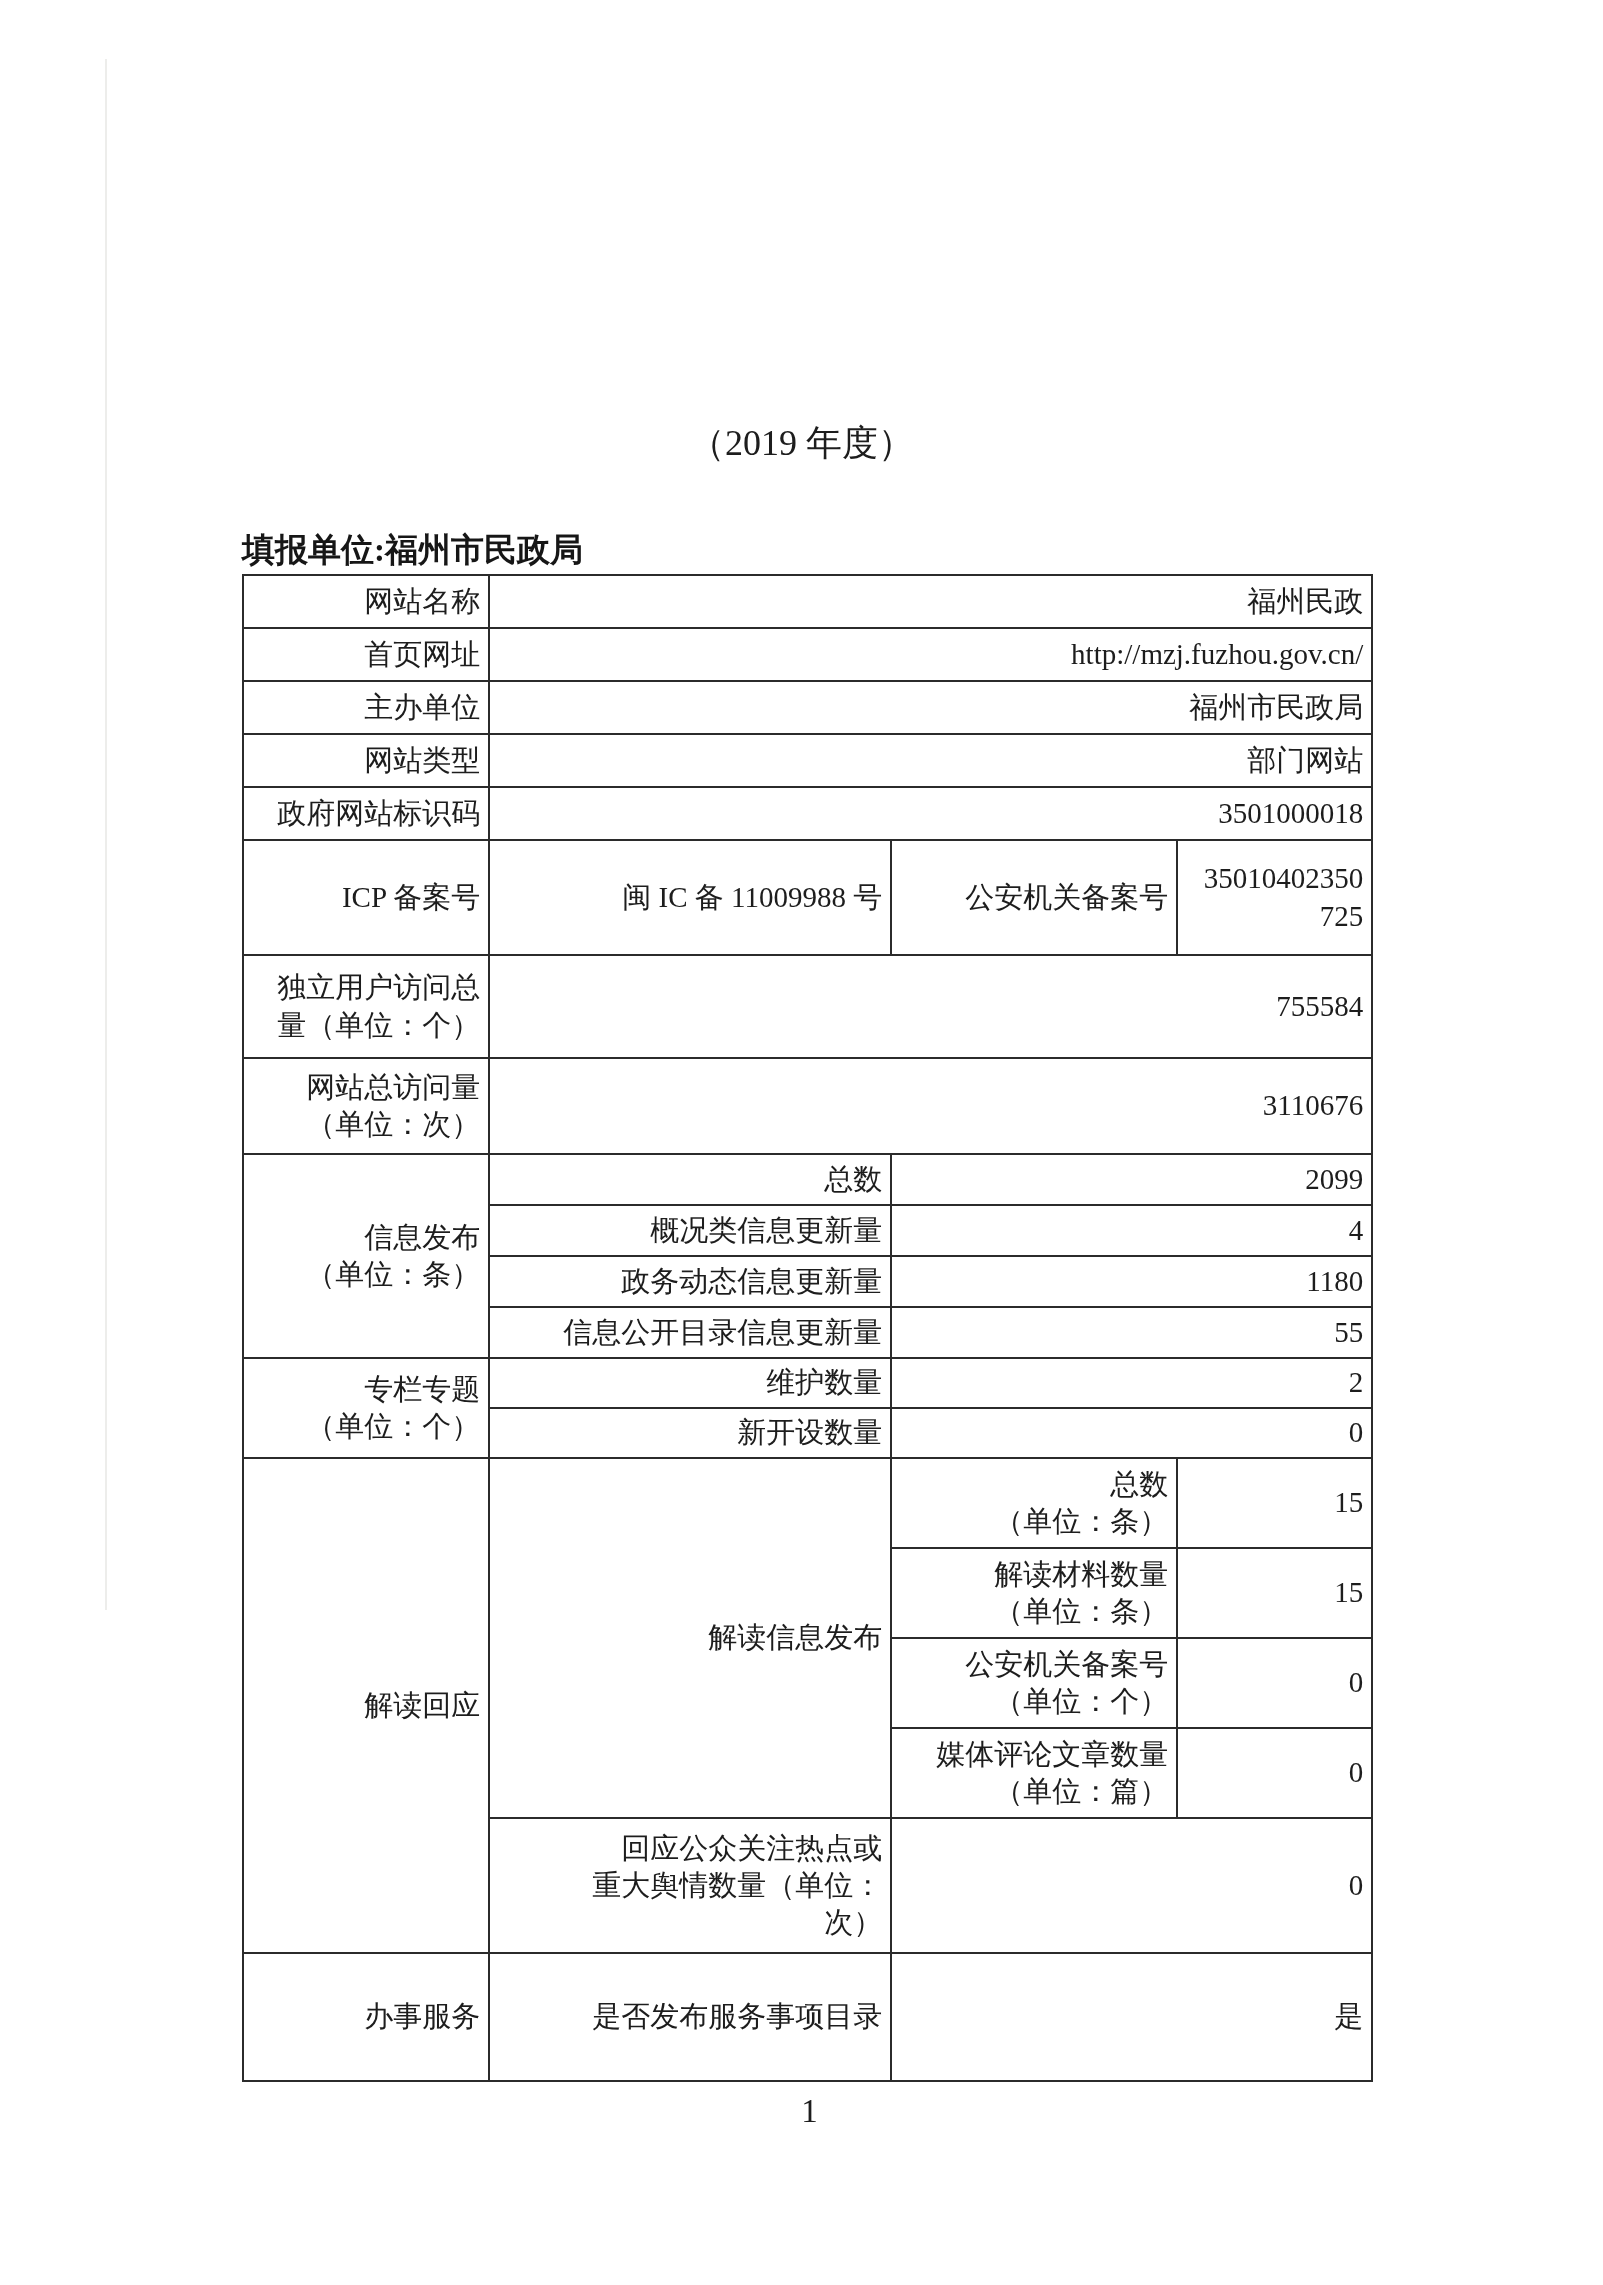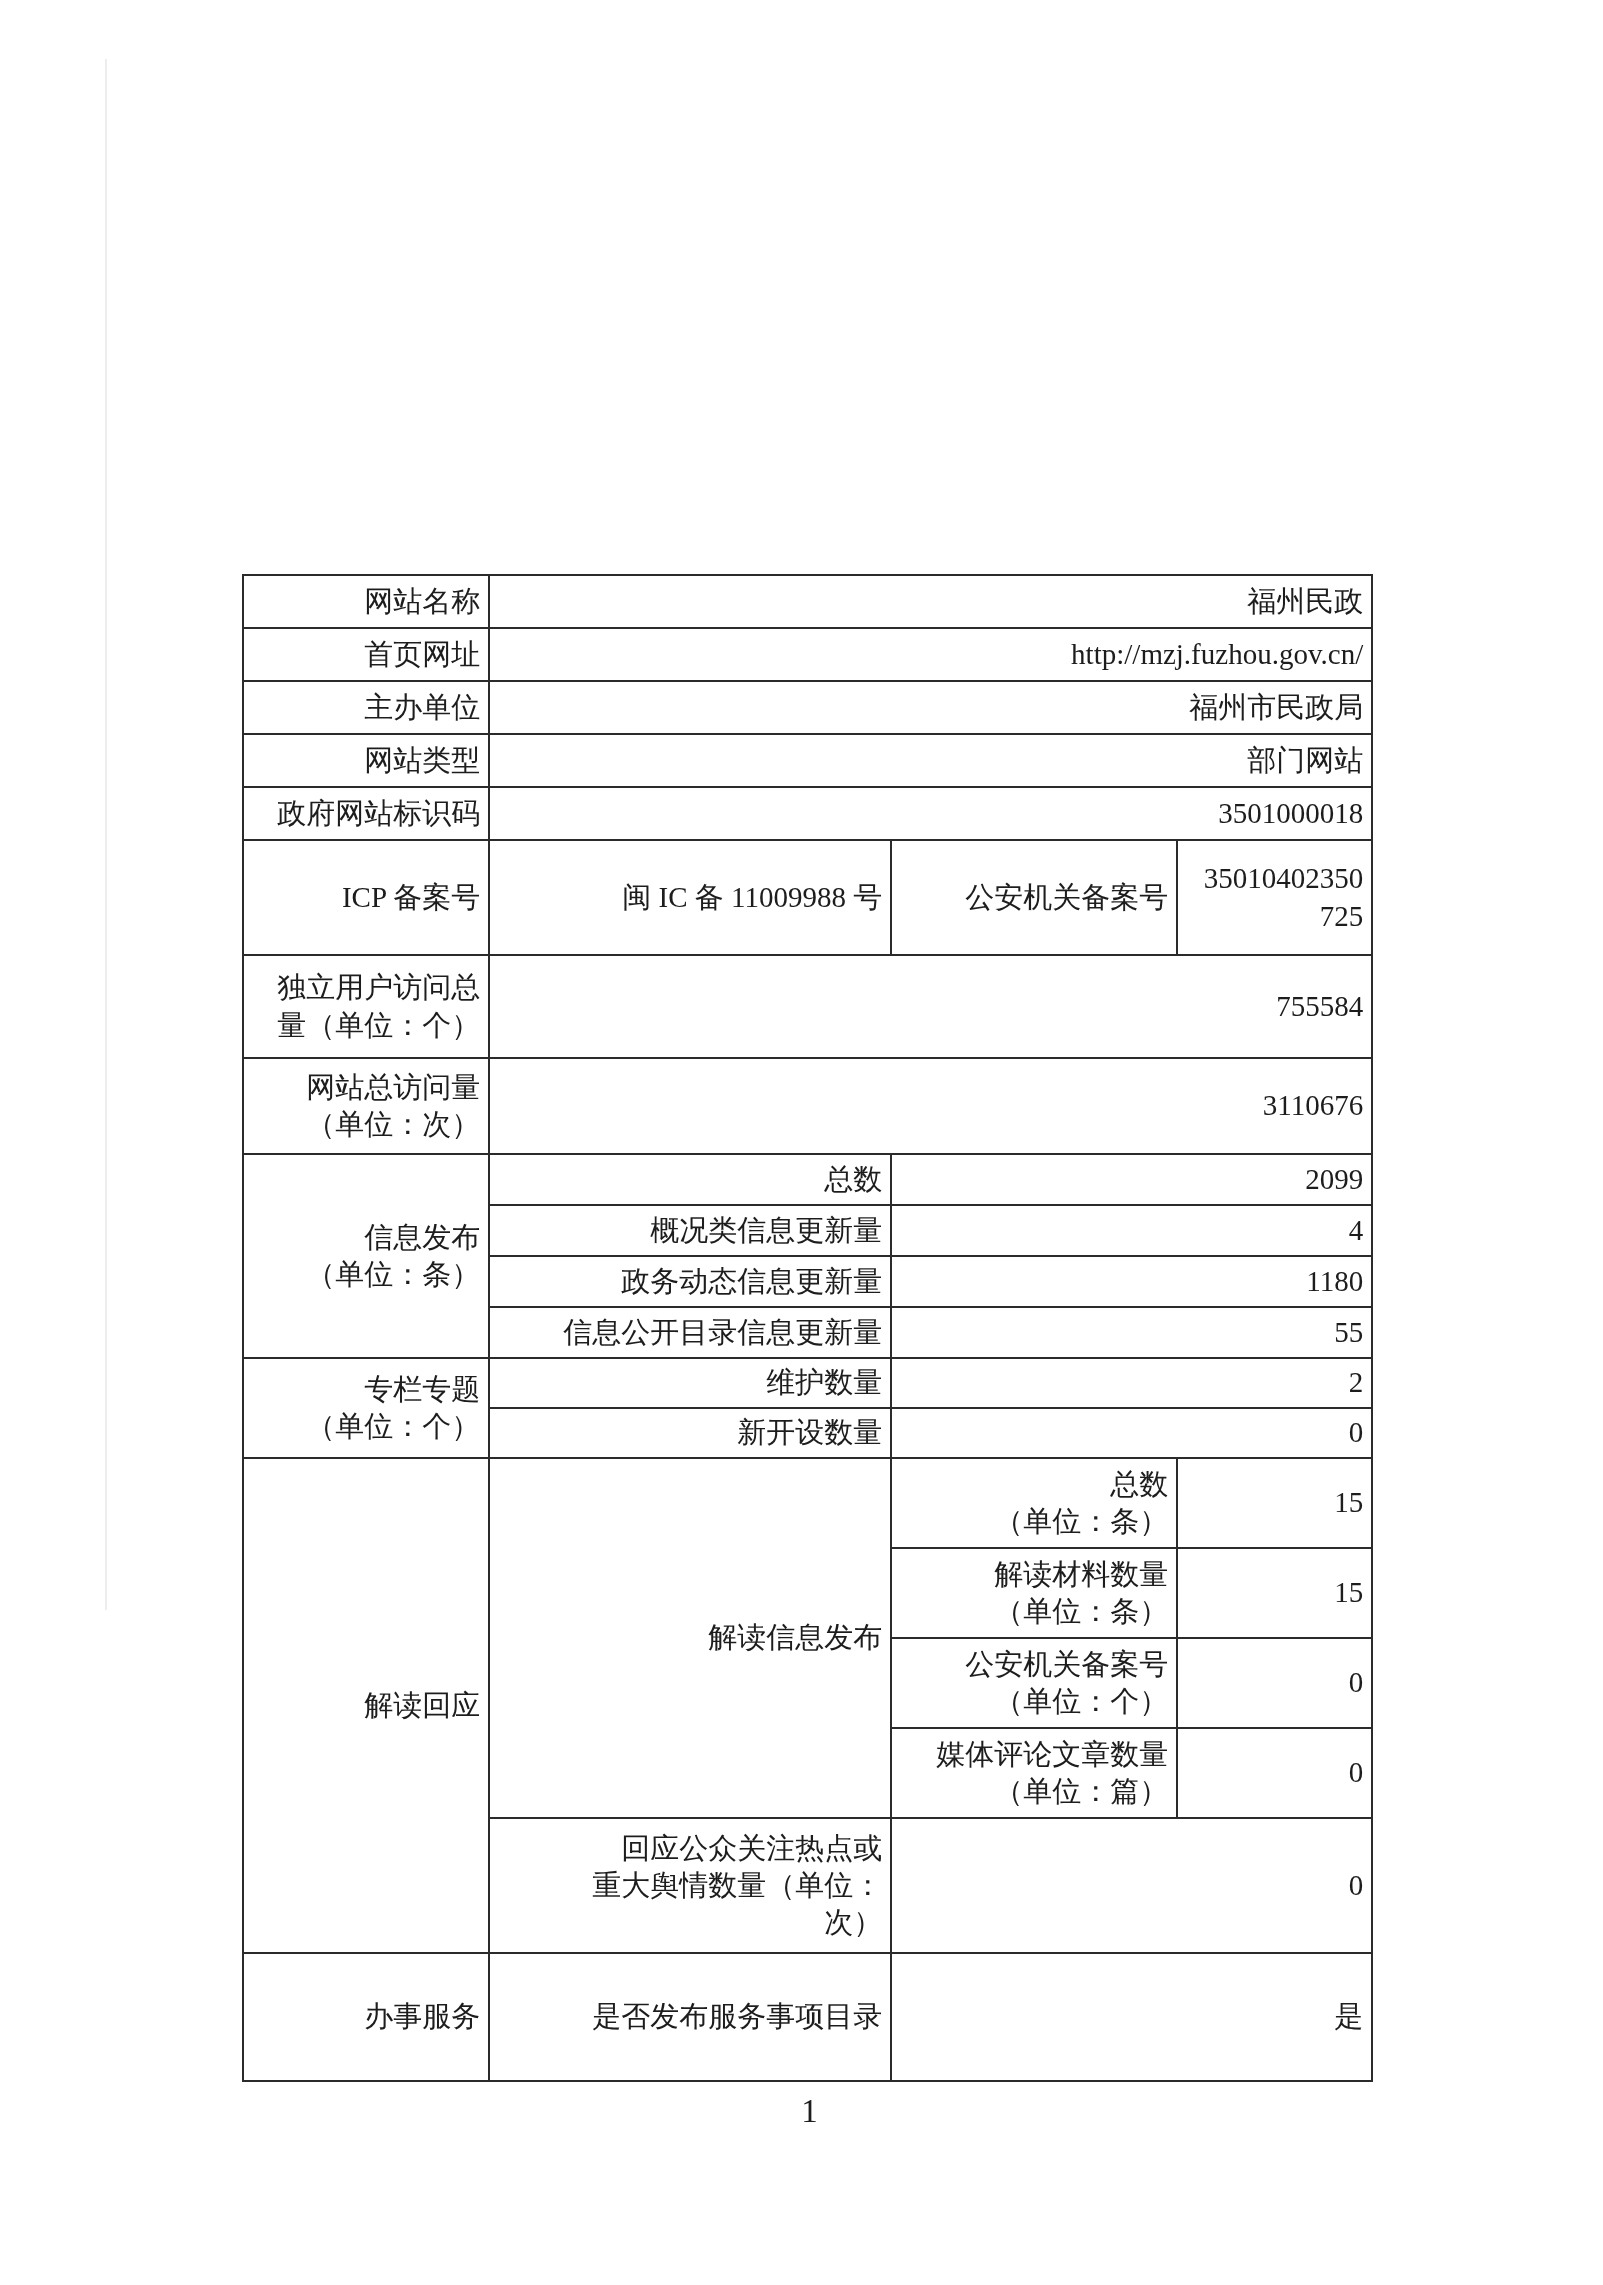--- a/index.html
+++ b/index.html
@@ -98,20 +98,22 @@
     color: #1d1d1d;
   }
 </style>
 </head>
 <body>
 
 <div class="page">
 
   <div class="scan-edge"></div>
 
+  <div class="doc-subtitle">（2019 年度）</div>
+  <div class="unit-line">填报单位:福州市民政局</div>
 
   <table class="report">
     <colgroup>
       <col style="width:246px">
       <col style="width:402px">
       <col style="width:286px">
       <col style="width:195px">
     </colgroup>
 
     <tbody>

